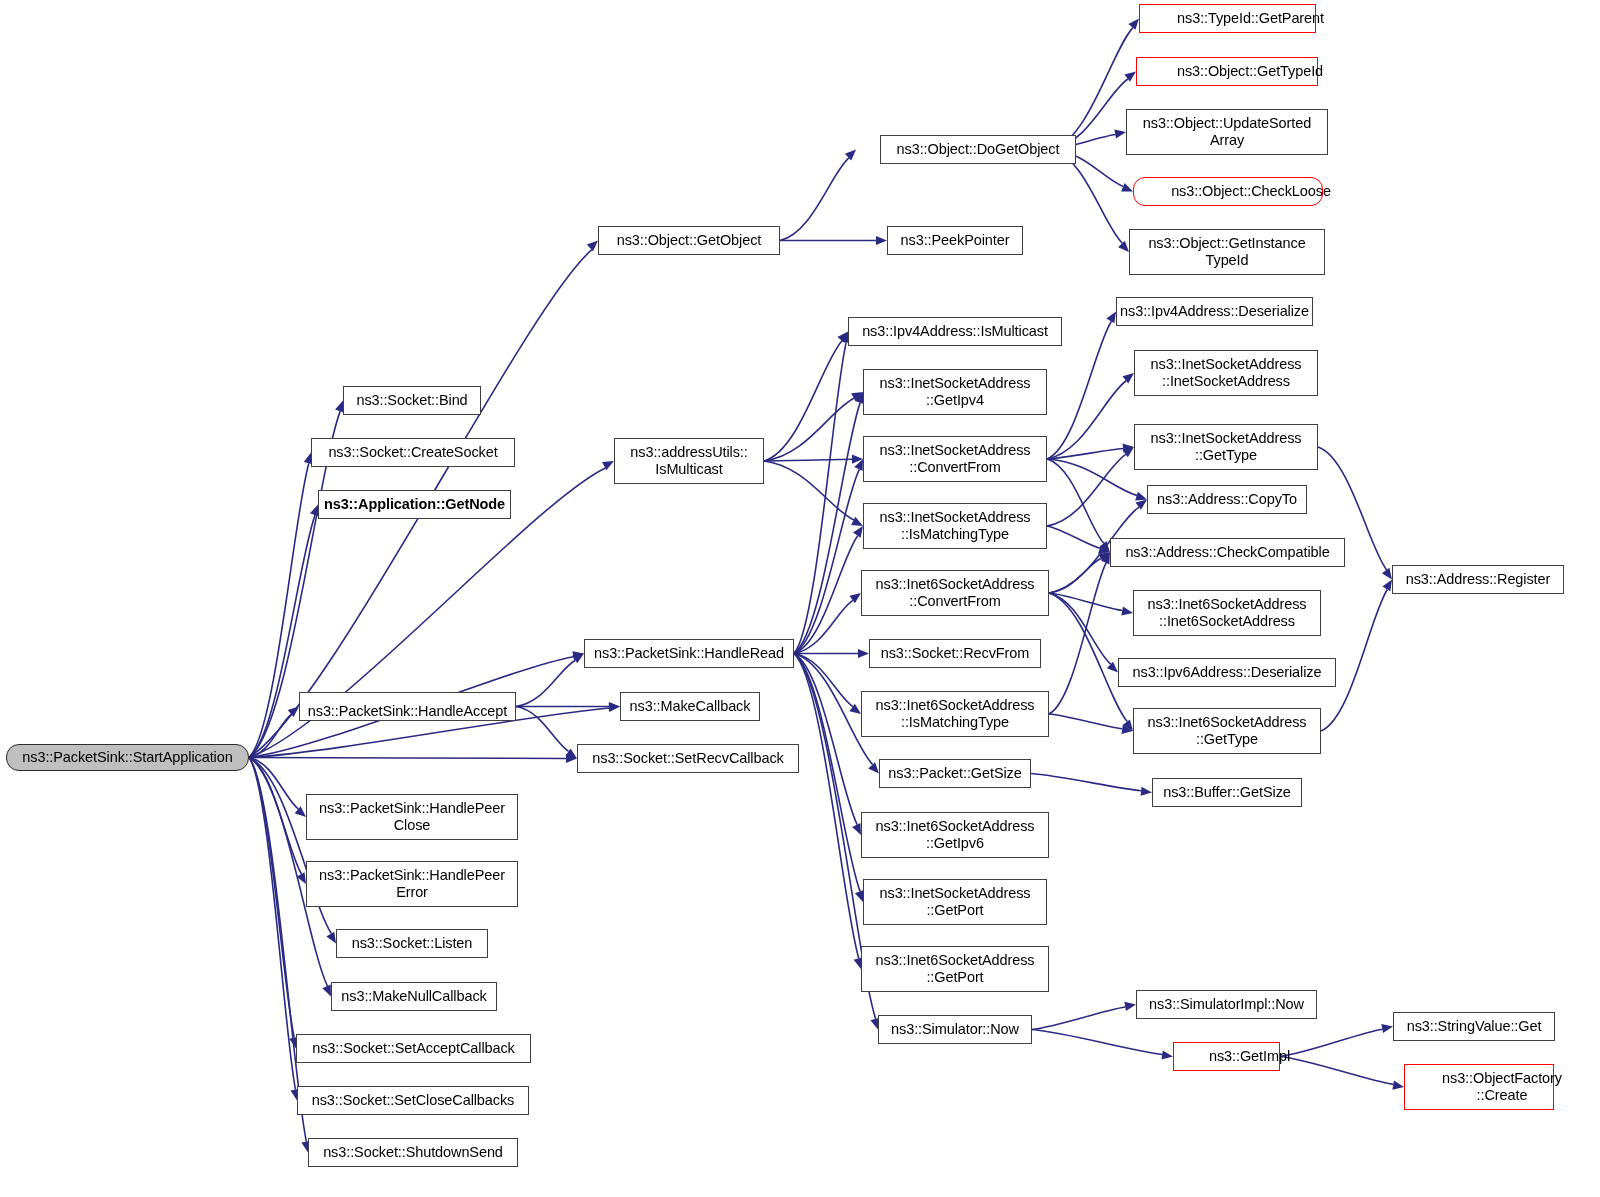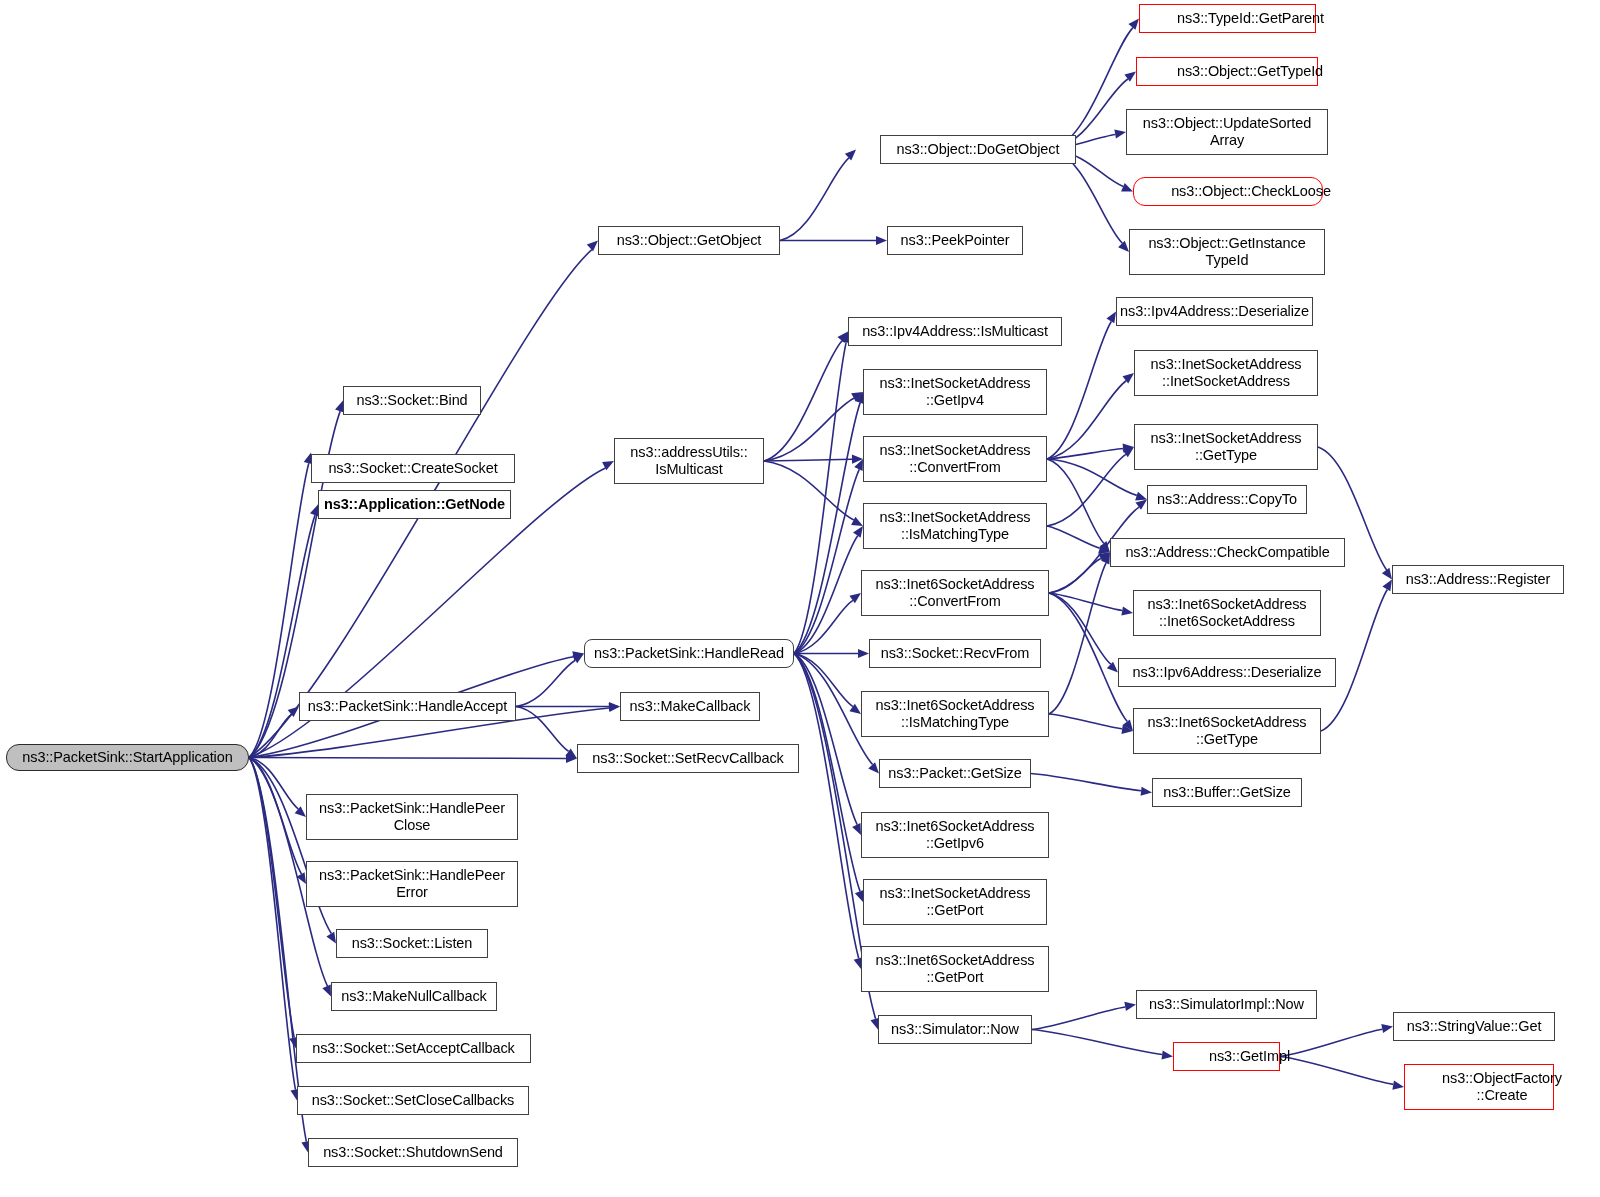--- a/index.html
+++ b/index.html
@@ -146,27 +146,27 @@
       <path d="M 1321 731 C 1351.3525 718.88, 1369.7595695943096 616.7304430487619, 1387.3320695943096 589.4604430487619" fill="none" stroke="#2a2a82" stroke-width="1.6"></path>
       <polygon points="1392,579.5 1390.3078423671407,591.3023981692517 1382.409765666904,586.5843069834885" fill="#2a2a82"></polygon>
     </svg>
   <div id="nodes">
       <div class="node root" style="left: 6px; top: 744px; width: 243px; height: 27px; border-radius: 13px;">
         <span>ns3::PacketSink::StartApplication</span>
       </div>
       <div class="node" style="left: 343px; top: 386px; width: 138px; height: 29px;">
         <span>ns3::Socket::Bind</span>
       </div>
-      <div class="node" style="left: 311px; top: 438px; width: 204px; height: 29px; margin-top: 16px;">
+      <div class="node" style="left: 311px; top: 438px; width: 204px; height: 29px;">
         <span>ns3::Socket::CreateSocket</span>
       </div>
       <div class="node" style="left: 318px; top: 490px; width: 193px; height: 29px; font-weight: bold;">
         <span>ns3::Application::GetNode</span>
       </div>
-      <div class="node" style="left: 299px; top: 692px; width: 217px; height: 29px;">
+      <div class="node" style="left: 299px; top: 692px; width: 217px; height: 29px; align-items: flex-end;">
         <span>ns3::PacketSink::HandleAccept</span>
       </div>
       <div class="node" style="left: 306px; top: 794px; width: 212px; height: 46px;">
         <span>ns3::PacketSink::HandlePeer
 Close</span>
       </div>
       <div class="node" style="left: 306px; top: 861px; width: 212px; height: 46px;">
         <span>ns3::PacketSink::HandlePeer
 Error</span>
       </div>
@@ -185,21 +185,21 @@
       <div class="node" style="left: 308px; top: 1138px; width: 210px; height: 29px;">
         <span>ns3::Socket::ShutdownSend</span>
       </div>
       <div class="node" style="left: 598px; top: 226px; width: 182px; height: 29px;">
         <span>ns3::Object::GetObject</span>
       </div>
       <div class="node" style="left: 614px; top: 438px; width: 150px; height: 46px;">
         <span>ns3::addressUtils::
 IsMulticast</span>
       </div>
-      <div class="node" style="left: 584px; top: 639px; width: 210px; height: 29px; border-radius: 8px;">
+      <div class="node" style="left: 584px; top: 639px; width: 210px; height: 29px;">
         <span>ns3::PacketSink::HandleRead</span>
       </div>
       <div class="node" style="left: 620px; top: 692px; width: 140px; height: 29px;">
         <span>ns3::MakeCallback</span>
       </div>
       <div class="node" style="left: 577px; top: 744px; width: 222px; height: 29px;">
         <span>ns3::Socket::SetRecvCallback</span>
       </div>
       <div class="node" style="left: 856px; top: 135px; width: 196px; height: 29px; margin-left: 24px;">
         <span>ns3::Object::DoGetObject</span>

